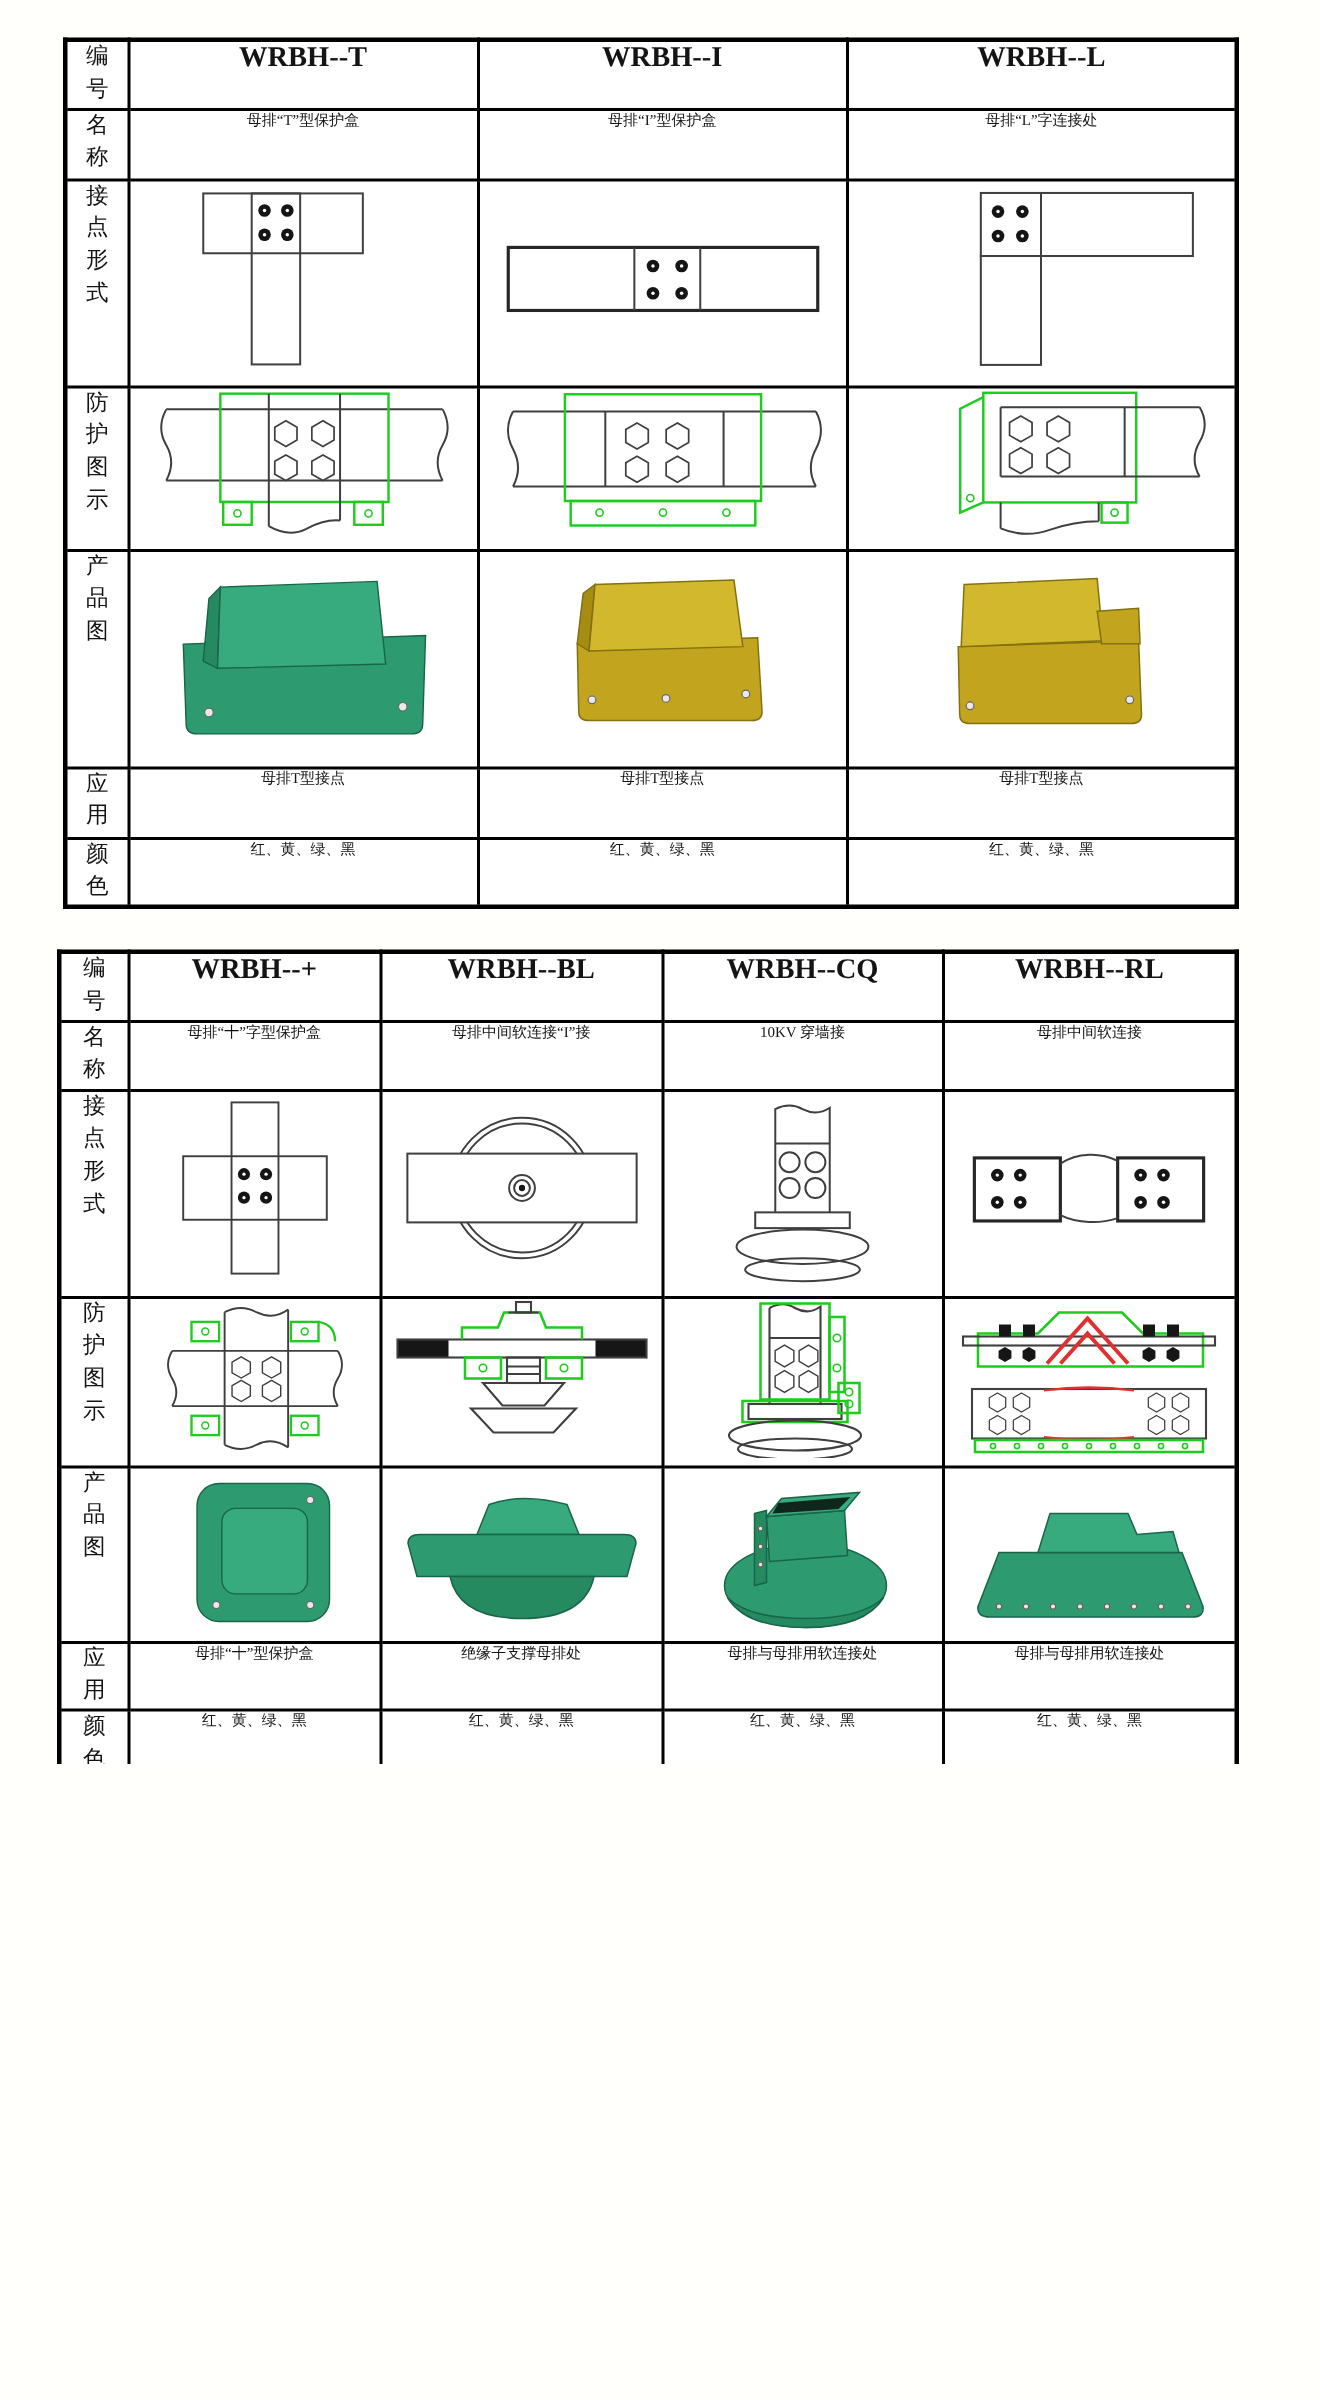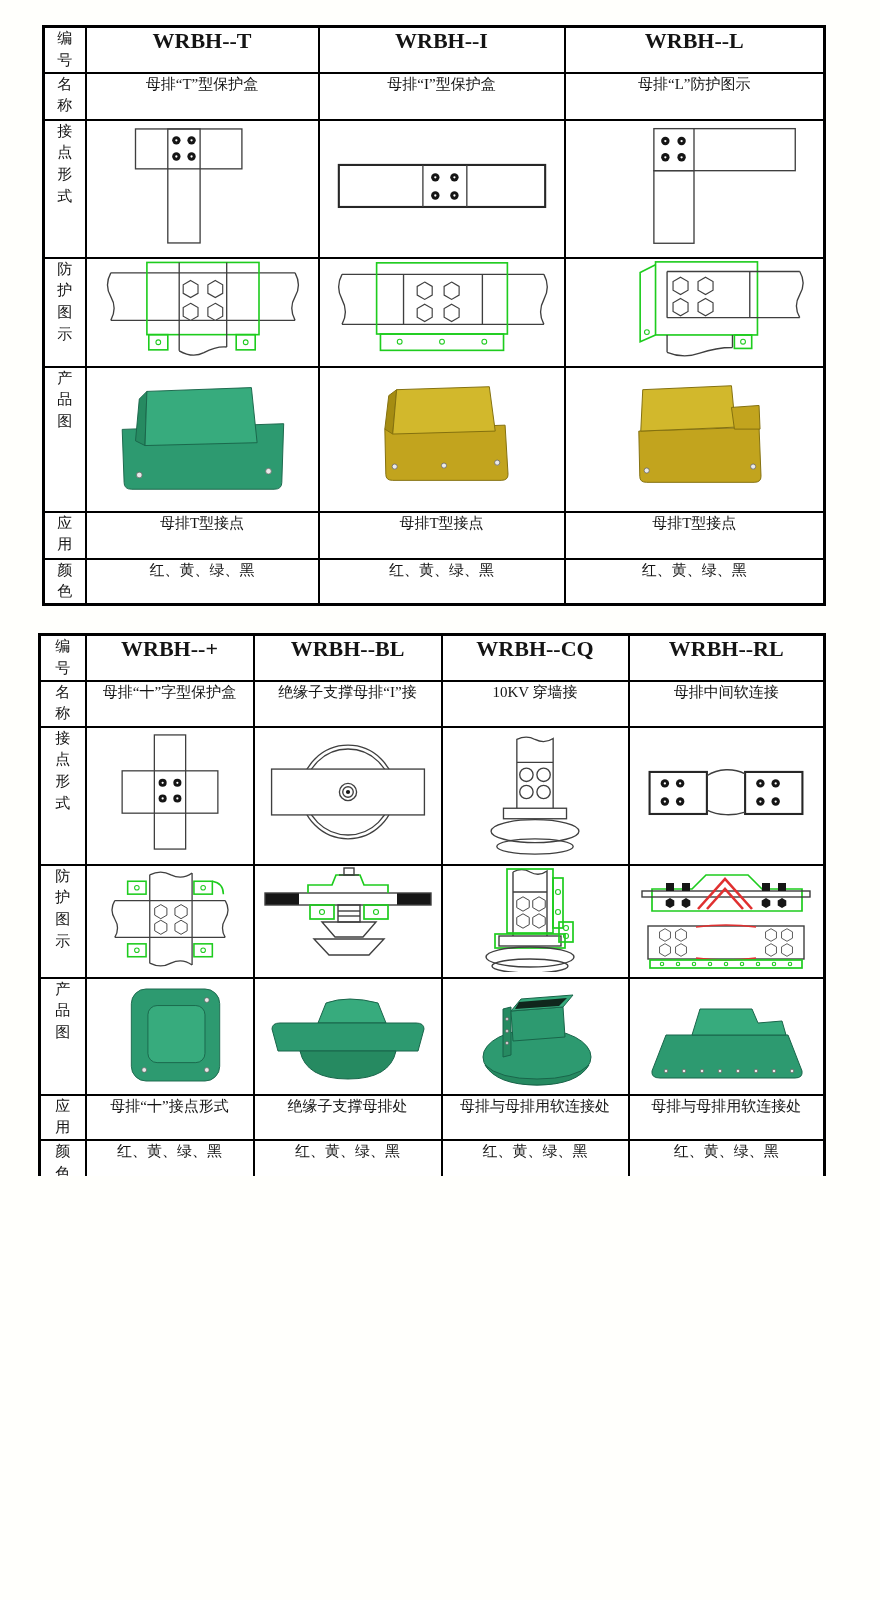--- a/index.html
+++ b/index.html
@@ -34,22 +34,22 @@
     overflow:hidden;
   }
   #t1{left:42px;top:25px;width:781px;}
   #t2{left:38px;top:633px;width:785px;}
   td.lab{vertical-align:middle;}
   .v{
     display:block;width:17px;margin:0 auto;
     font-size:15px;line-height:1.45;
     word-break:break-all;text-align:center;
   }
-  td.code{font-weight:bold;font-size:22px;padding-top:5px;font-family:"Liberation Serif","DejaVu Serif",serif;}
-  td.txt{font-size:15px;line-height:1.4;padding:5px 3px 0 3px;}
+  td.code{font-weight:bold;font-size:19px;padding-top:5px;font-family:"Liberation Serif","DejaVu Serif",serif;}
+  td.txt{font-size:10px;line-height:1.4;padding:5px 3px 0 3px;}
   td.diag{vertical-align:middle;text-align:center;}
   svg.dsvg{display:block;margin:0 auto;}
 
   
   .k{stroke:#3f3f3f;fill:none;stroke-width:1.4;}
   .k2{stroke:#262626;fill:none;stroke-width:2.2;}
   .kf{stroke:#3f3f3f;fill:#fff;stroke-width:1.4;}
   .blk{fill:#161616;stroke:none;}
   .hex{stroke:#3f3f3f;fill:#fff;stroke-width:1.2;}
   .hexf{fill:#161616;stroke:none;}
@@ -102,21 +102,21 @@
       <td class="code">WRBH--I</td>
       <td class="code">WRBH--L</td>
     </tr>
 
     <tr style="height:47px">
       <td class="lab">
             <span class="v">名称</span>
           </td>
       <td class="txt">母排“T”型保护盒</td>
       <td class="txt">母排“I”型保护盒</td>
-      <td class="txt">母排“L”防护图示</td>
+      <td class="txt">母排“L”字连接处</td>
     </tr>
 
     <tr style="height:138px">
       <td class="lab">
             <span class="v">接点形式</span>
           </td>
       <td class="diag">
         <svg class="dsvg" viewBox="0 0 240 134" width="228" height="128">
           <rect class="k" x="50" y="8" width="112" height="42"></rect>
           <rect class="k" x="84" y="8" width="34" height="120"></rect>
@@ -275,21 +275,21 @@
       <td class="code">WRBH--BL</td>
       <td class="code">WRBH--CQ</td>
       <td class="code">WRBH--RL</td>
     </tr>
 
     <tr style="height:46px">
       <td class="lab">
             <span class="v">名称</span>
           </td>
       <td class="txt">母排“十”字型保护盒</td>
-      <td class="txt">绝缘子支撑母排“I”接</td>
+      <td class="txt">母排中间软连接“I”接</td>
       <td class="txt">10KV 穿墙接</td>
       <td class="txt">母排中间软连接</td>
     </tr>
 
     <tr style="height:138px">
       <td class="lab">
             <span class="v">接点形式</span>
           </td>
       <td class="diag">
         <svg class="dsvg" viewBox="0 0 176 134" width="162" height="128">
@@ -483,21 +483,21 @@
               <circle class="hw" cx="136" cy="92" r="1.8"></circle>
               <circle class="hw" cx="154" cy="92" r="1.8"></circle>
         </svg>
       </td>
     </tr>
 
     <tr style="height:45px">
       <td class="lab">
             <span class="v">应用</span>
           </td>
-      <td class="txt">母排“十”接点形式</td>
+      <td class="txt">母排“十”型保护盒</td>
       <td class="txt">绝缘子支撑母排处</td>
       <td class="txt">母排与母排用软连接处</td>
       <td class="txt">母排与母排用软连接处</td>
     </tr>
 
     <tr style="height:44px">
       <td class="lab">
             <span class="v">颜色</span>
           </td>
       <td class="txt">红、黄、绿、黑</td>

